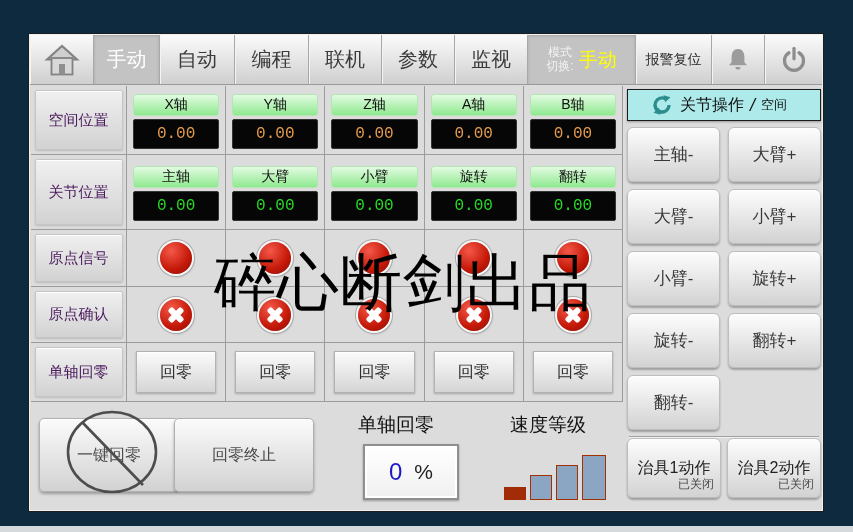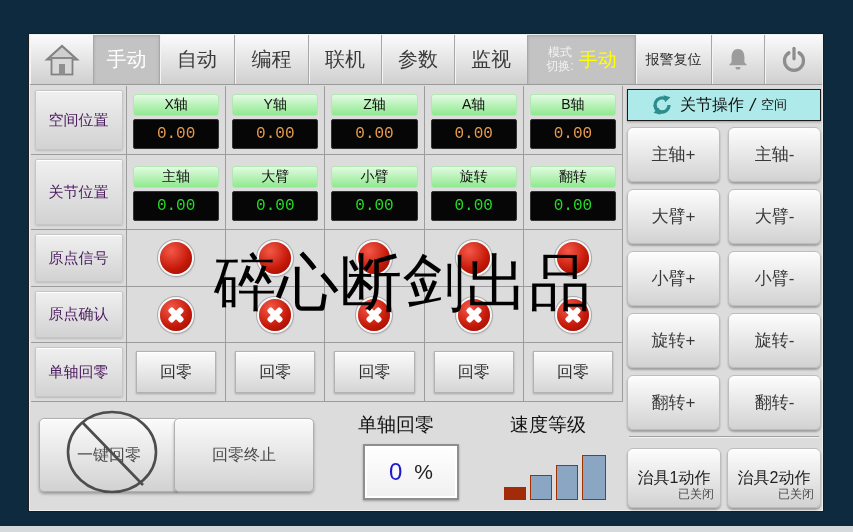--- a/index.html
+++ b/index.html
@@ -83,21 +83,21 @@
                box-shadow:0 1px 2px rgba(0,0,0,.3); }
   .tg-main { font-size:16px; color:#111; }
   .tg-slash { font-size:18px; color:#111; font-style:italic; }
   .tg-sec { font-size:13px; color:#111; }
   .joggrid { margin-top:6px; display:grid; grid-template-columns:1fr 1fr; gap:7px 8px; }
   .jogbtn { height:55px; border-radius:6px; cursor:pointer;
             background:linear-gradient(#fdfdfd,#d2d2d2); border:1px solid #bdbdbd;
             box-shadow:0 2px 2px rgba(0,0,0,.28), inset 0 1px 0 #fff;
             font-size:17px; color:#393939; font-family:inherit; }
   .rp-divider { margin:6px 2px 0 2px; height:2px; border-top:1px solid #a0a0a0; border-bottom:1px solid #f2f2f2; }
-  .fxgrid { margin-top:10px; display:grid; grid-template-columns:1fr 1fr; gap:6px; }
+  .fxgrid { margin-top:0; display:grid; grid-template-columns:1fr 1fr; gap:6px; }
   .fxbtn { position:relative; height:60px; border-radius:6px; cursor:pointer;
            background:linear-gradient(#fdfdfd,#d2d2d2); border:1px solid #bdbdbd;
            box-shadow:0 2px 2px rgba(0,0,0,.28), inset 0 1px 0 #fff;
            font-size:16px; color:#222; font-family:inherit;
            display:flex; align-items:center; justify-content:center; }
   .fx-status { position:absolute; right:6px; bottom:4px; font-size:12px; color:#4a4a4a; }
 
   
   .watermark { position:absolute; left:185px; top:212px; z-index:40; pointer-events:none;
                font-size:62px; color:#000; white-space:nowrap; letter-spacing:1px; line-height:1.2; }
@@ -278,21 +278,20 @@
         <path d="M19 12 a7 7 0 1 1 -3.2 -5.9" fill="none" stroke="#2d8c8c" stroke-width="3.2"></path>
         <polygon points="13.5,2.2 20.5,4.2 15.2,9.2" fill="#2d8c8c"></polygon>
         <path d="M5 12 a7 7 0 0 0 10.2 6.2" fill="none" stroke="#2d8c8c" stroke-width="3.2"></path>
         <polygon points="10.5,21.8 3.5,19.8 8.8,14.8" fill="#2d8c8c"></polygon>
       </svg>
       <span class="tg-main">关节操作</span>
       <span class="tg-slash">/</span>
       <span class="tg-sec">空间</span>
     </div>
     <div class="joggrid">
-      <button class="jogbtn">主轴+</button>
       <button class="jogbtn">主轴-</button>
       <button class="jogbtn">大臂+</button>
       <button class="jogbtn">大臂-</button>
       <button class="jogbtn">小臂+</button>
       <button class="jogbtn">小臂-</button>
       <button class="jogbtn">旋转+</button>
       <button class="jogbtn">旋转-</button>
       <button class="jogbtn">翻转+</button>
       <button class="jogbtn">翻转-</button>
     </div>

